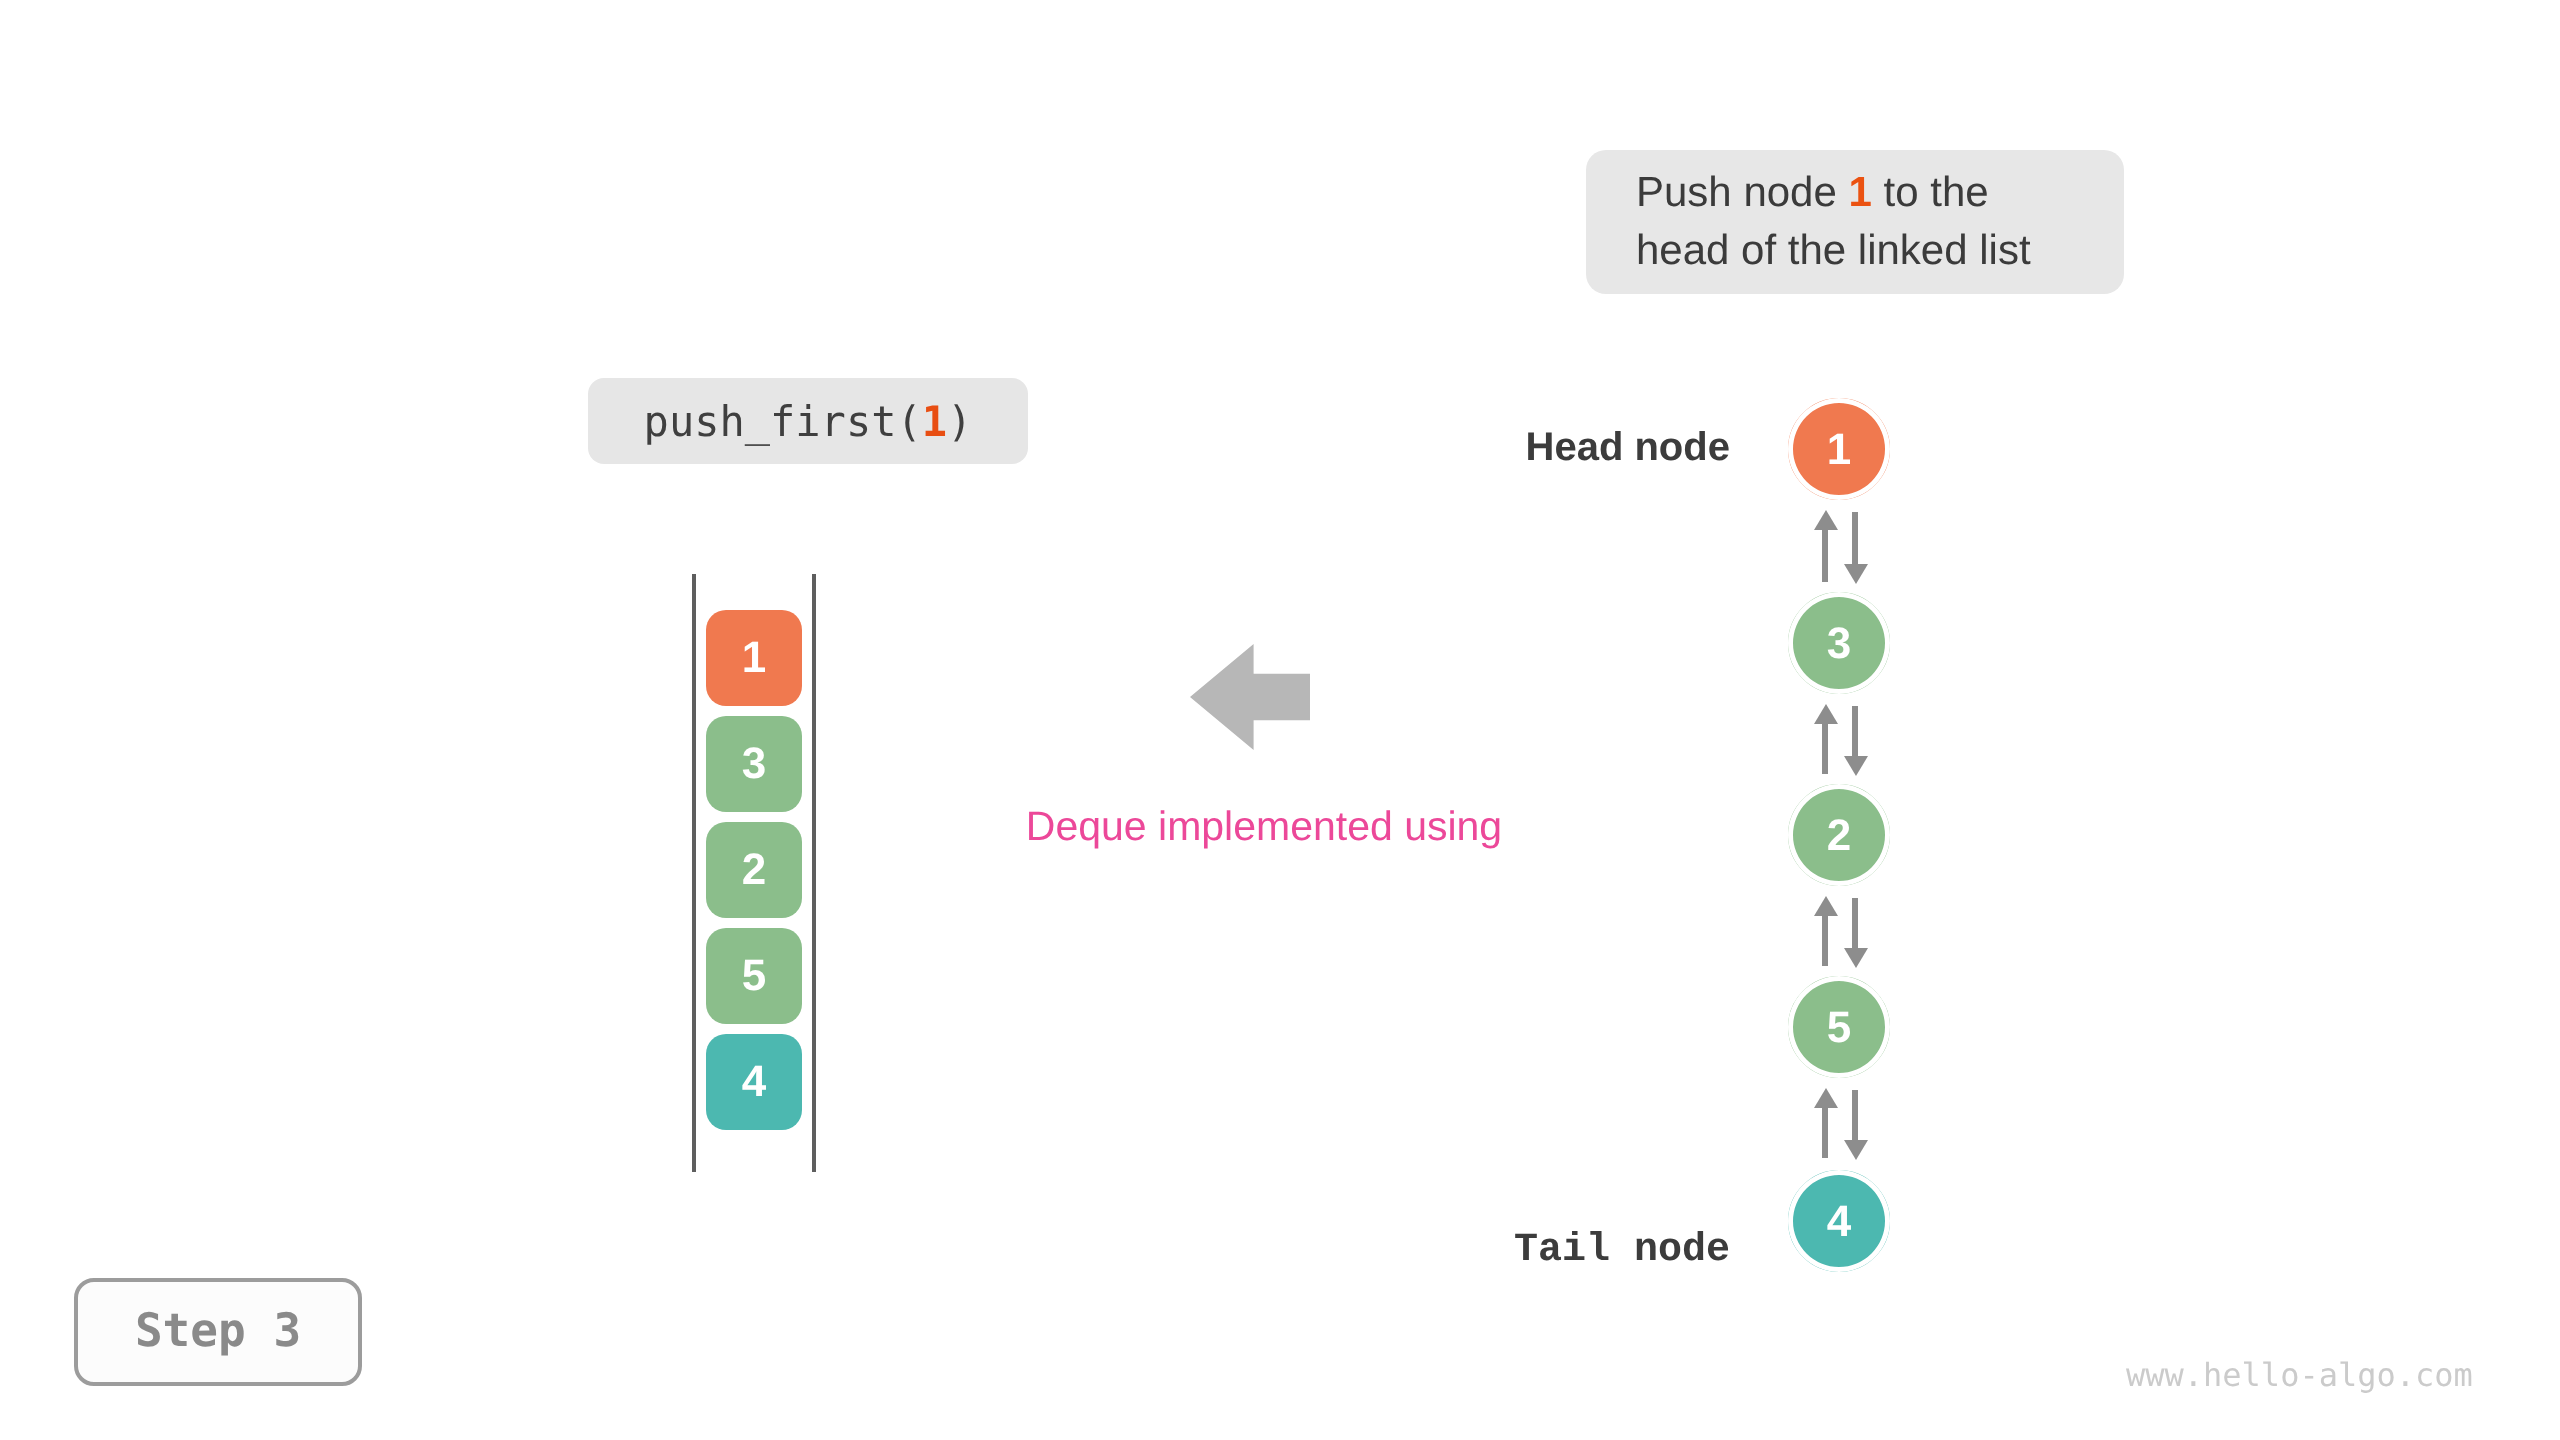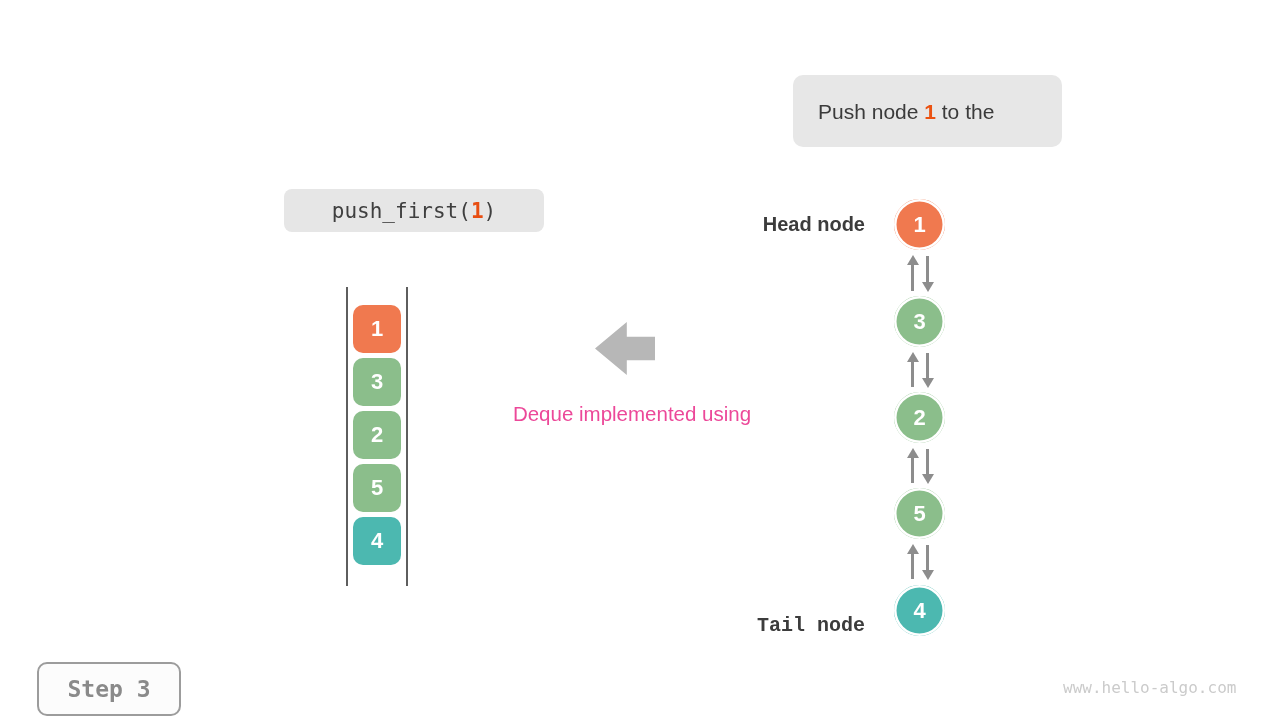--- a/index.html
+++ b/index.html
@@ -10,21 +10,21 @@
   
   #explanation{
     position:absolute;left:793px;top:75px;width:269px;height:72px;
     background:#e7e7e7;border-radius:10px;box-sizing:border-box;
     display:flex;flex-direction:column;justify-content:center;
     padding-left:25px;font-size:21px;line-height:29px;color:#3b3b3b;
   }
   .hl{color:#eb5211;font-weight:bold;}
   
   #opbox{
-    position:absolute;left:284px;top:189px;width:260px;height:43px;
+    position:absolute;left:294px;top:189px;width:220px;height:43px;
     background:#e6e6e6;border-radius:8px;
     display:flex;align-items:center;justify-content:center;
     font-family:"DejaVu Sans Mono",monospace;font-size:21px;color:#3f3f3f;
   }
   .hl2{color:#e84e12;font-weight:bold;}
   
   #stack{
     position:absolute;left:346px;top:287px;width:62px;height:299px;
     border-left:2px solid #5e5e5e;border-right:2px solid #5e5e5e;
     box-sizing:border-box;display:flex;flex-direction:column;align-items:center;
@@ -70,32 +70,33 @@
   }
   .side-label{
     position:absolute;left:695px;width:170px;text-align:right;
     font-size:20px;font-weight:bold;color:#3c3c3c;
   }
   
   #step{
     position:absolute;left:37px;top:639px;width:144px;height:54px;
     border:2px solid #9c9c9c;border-radius:10px;background:#fcfcfc;box-sizing:border-box;
     display:flex;align-items:center;justify-content:center;
-    font-family:"DejaVu Sans Mono",monospace;font-size:23px;font-weight:bold;color:#8a8a8a;margin-top:23px;
+    font-family:"DejaVu Sans Mono",monospace;font-size:23px;font-weight:bold;color:#8a8a8a;
   }
   #watermark{
     position:absolute;left:1063px;top:678px;
     font-family:"DejaVu Sans Mono",monospace;font-size:16px;color:#cbcbcb;
   }
 </style>
 </head>
 <body>
 
 <div id="explanation">
   <div><span>Push node </span><span class="hl">1</span><span> to the</span></div>
+  <div>head of the linked list</div>
 </div>
 
 <div id="opbox">
     <span>push_first(</span>
     <span class="hl2">1</span>
     <span>)</span>
   </div>
 
 <div id="stack">
   <div class="sq bg-orange">1</div>

